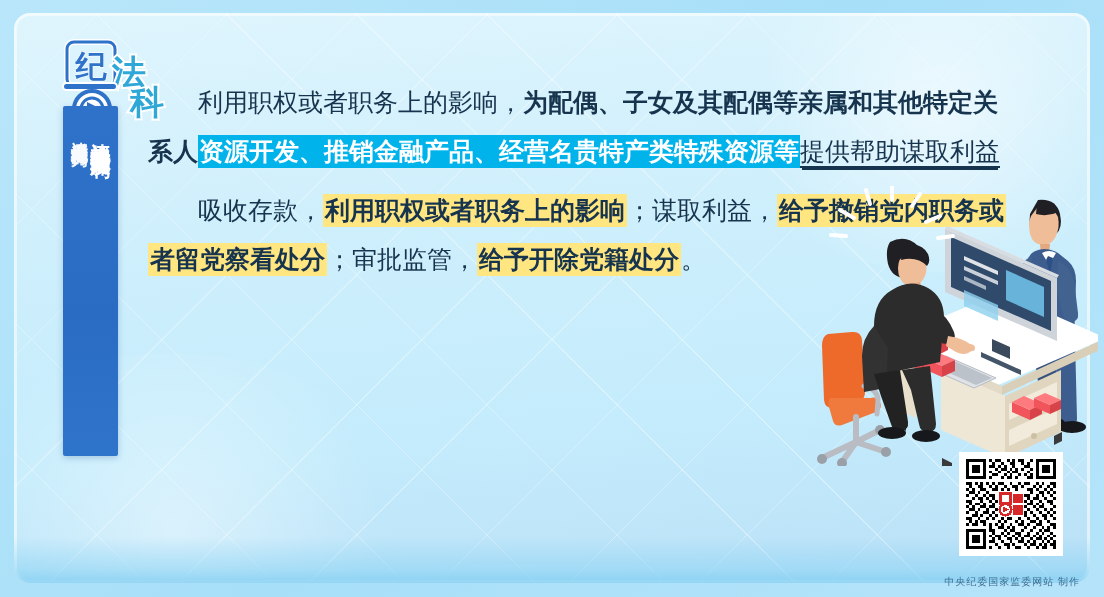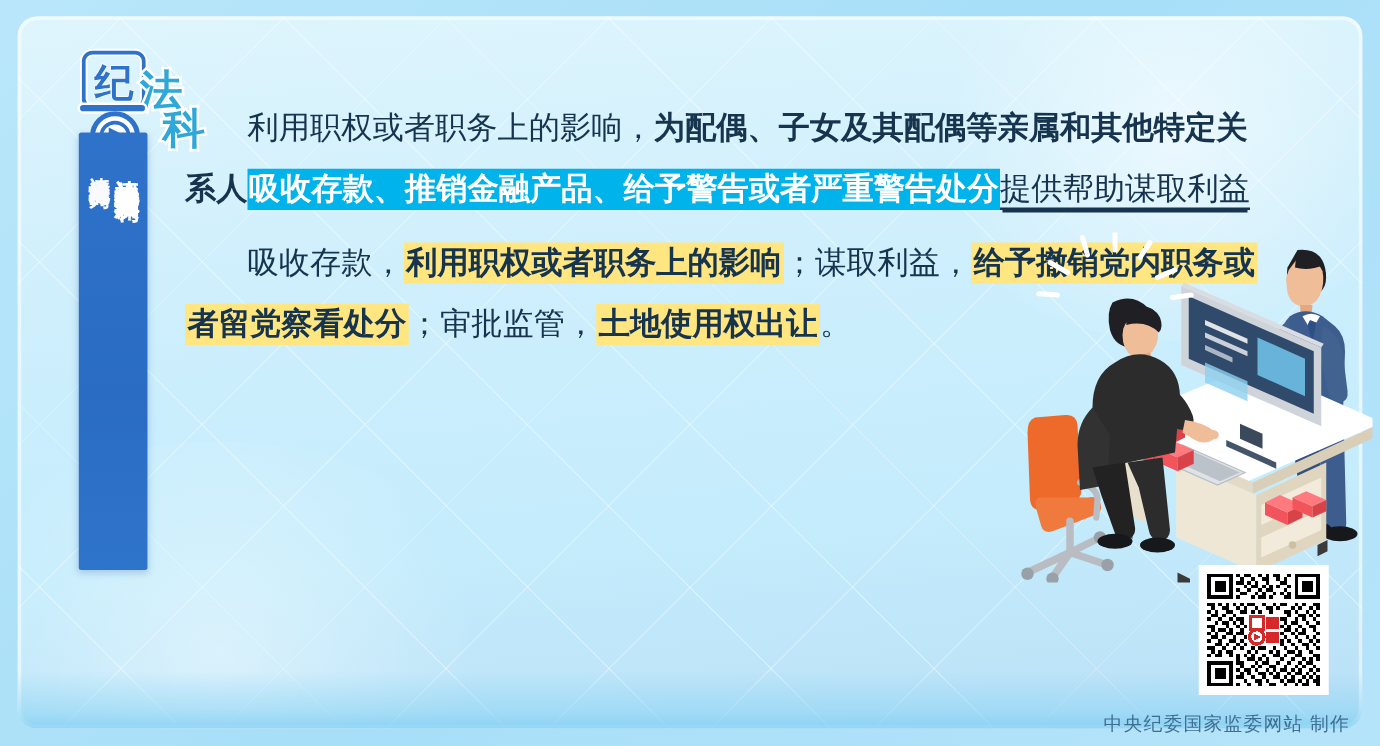--- a/index.html
+++ b/index.html
@@ -72,21 +72,21 @@
   .illus{position:absolute;left:806px;top:186px;width:292px;height:280px;}
   .illus svg{display:block;}
 
   
   .qr-wrap{position:absolute;left:959px;top:452px;width:104px;height:104px;background:#fff;padding:4px;box-sizing:border-box;}
   .qr-wrap svg{display:block;}
 
   
   .footer{
     position:absolute;right:24px;bottom:8px;
-    font-size:15px;color:#3e6f92;letter-spacing:1px;
+    font-size:10px;color:#3e6f92;letter-spacing:1px;
     font-family:"Liberation Sans","DejaVu Sans",sans-serif;
   }
 
   
   .content{
     position:absolute;left:148px;top:78px;width:860px;
     font-size:25px;color:#17344e;line-height:49px;
     font-family:"Liberation Serif","DejaVu Serif",serif;
   }
   .para{margin:0 0 6px 0;}
@@ -151,25 +151,25 @@
 
   <div class="vbanner">
     <div class="vcol vcol-main">违规为特定关系人经营活动谋利</div>
     <div class="vcol vcol-sub">违反廉洁纪律的行为：</div>
   </div>
 
   <div class="content">
 
 
     <p class="para p2">
-      <span class="indent"></span><span>利用职权或者职务上的影响，</span><b class="bd">为配偶、子女及其配偶等亲属和其他特定关系人</b><span class="hl-cyan">吸收存款、推销金融产品、给予警告或者严重警告处分</span><span class="ul-dbl">提供帮助谋取利益</span>
+      <span class="indent"></span><span>利用职权或者职务上的影响，</span><b class="bd">为配偶、子女及其配偶等亲属和其他特定关系人</b><span class="hl-cyan">资源开发、推销金融产品、经营名贵特产类特殊资源等</span><span class="ul-dbl">提供帮助谋取利益</span>
     </p>
 
     <p class="para p3">
-      <span class="indent"></span><span>吸收存款，</span><span class="hl-yellow">利用职权或者职务上的影响</span><span>；谋取利益，</span><span class="hl-yellow">给予撤销党内职务或者留党察看处分</span><span>；审批监管，</span><span class="hl-yellow">土地使用权出让</span><span>。</span>
+      <span class="indent"></span><span>吸收存款，</span><span class="hl-yellow">利用职权或者职务上的影响</span><span>；谋取利益，</span><span class="hl-yellow">给予撤销党内职务或者留党察看处分</span><span>；审批监管，</span><span class="hl-yellow">给予开除党籍处分</span><span>。</span>
     </p>
 
   </div>
 
   <div class="illus">
     <svg width="292" height="280" viewBox="0 0 292 280" xmlns="http://www.w3.org/2000/svg">
 
       <g>
         <path d="M232 14 q18 -2 22 14 q3 14 -4 20 l-20 2 q-8 -10 -6 -22 z" fill="#1f1f24"></path>
         <path d="M229 30 q-6 1 -6 8 q0 6 6 7 l3 -1 z" fill="#e9b08c"></path>

